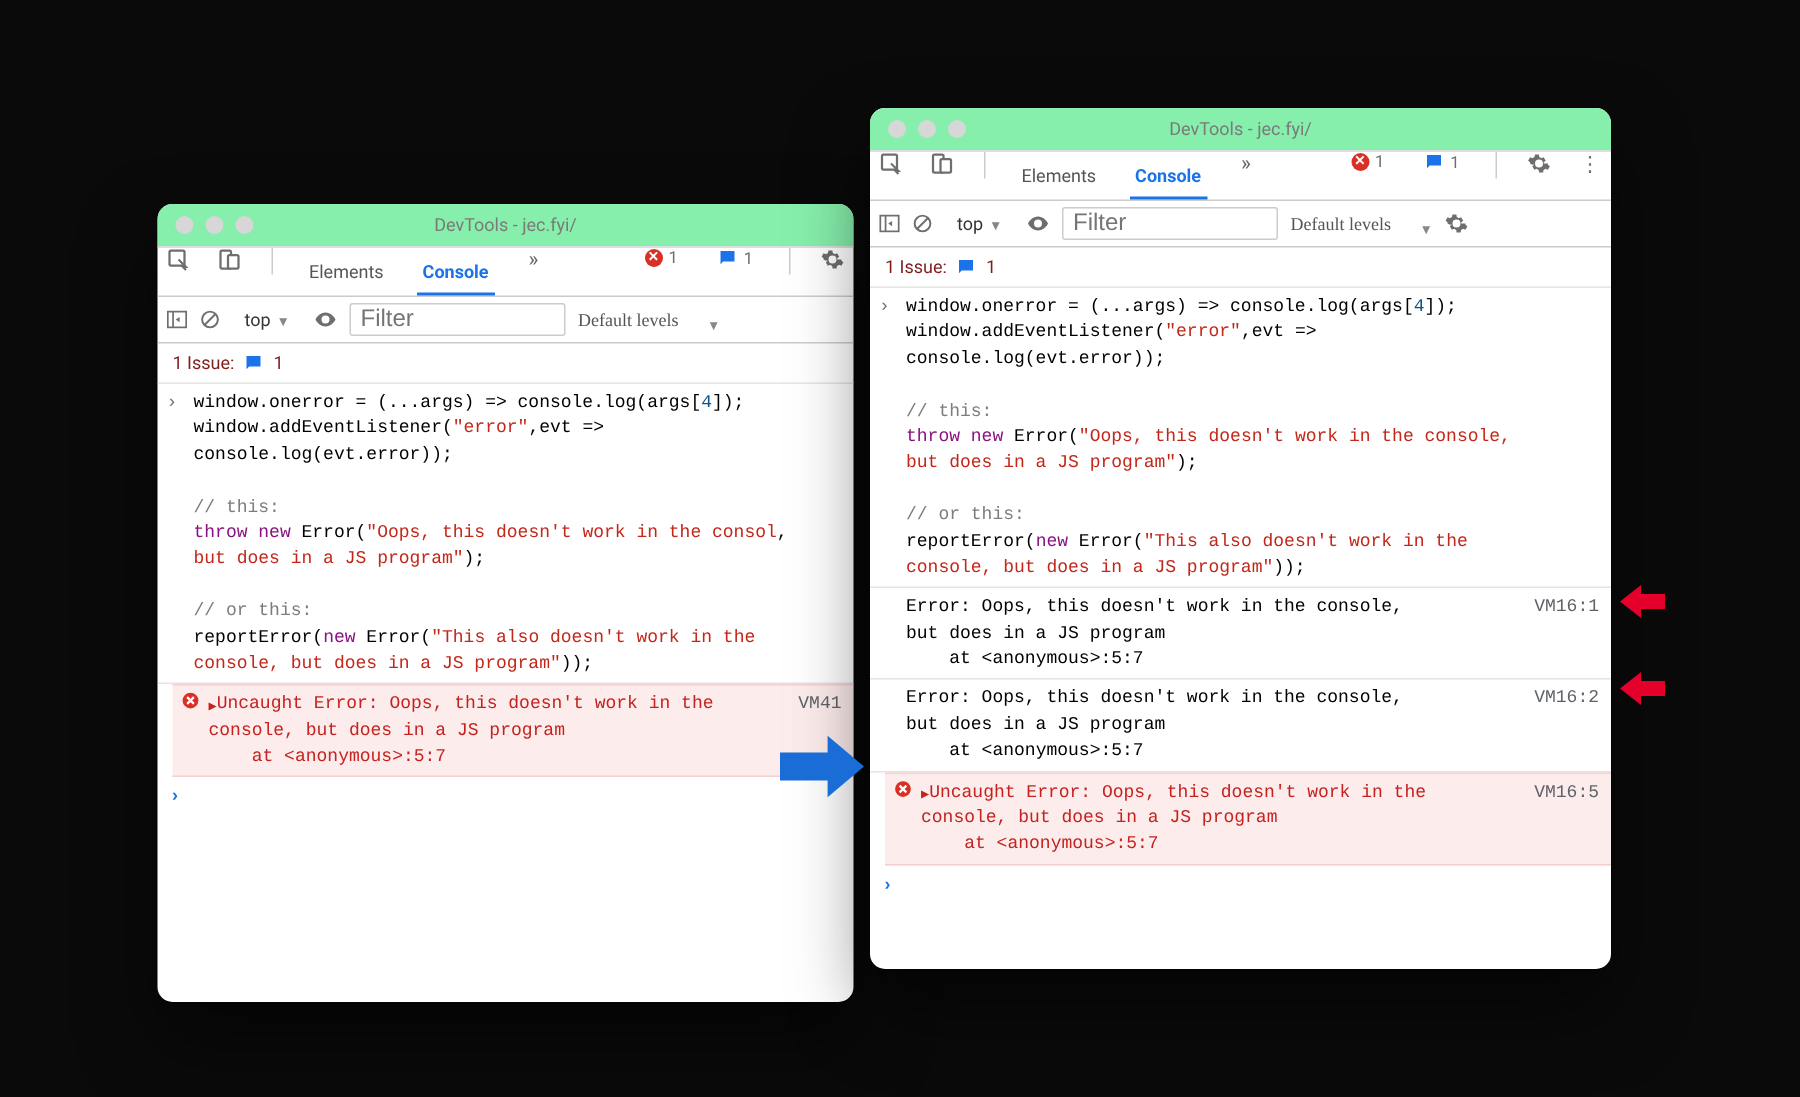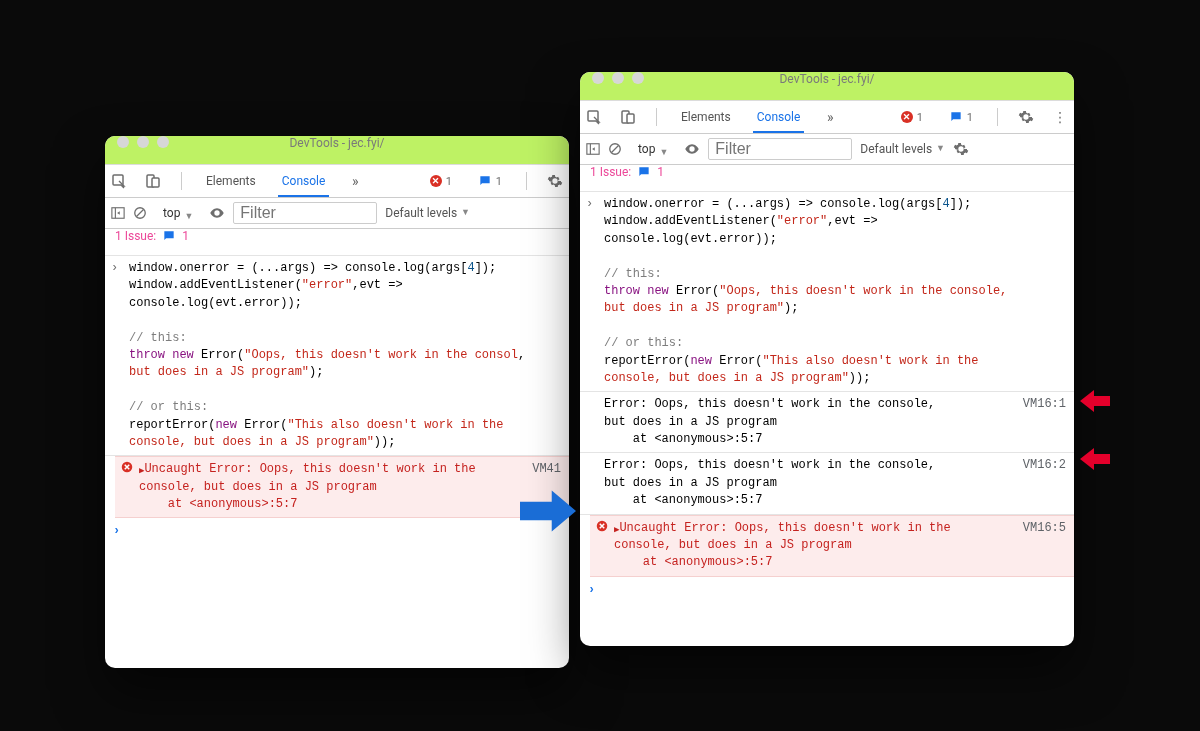--- a/index.html
+++ b/index.html
@@ -33,69 +33,69 @@
     border-radius:10px;
     box-shadow: 0 25px 50px rgba(0,0,0,.55), 0 0 0 1px rgba(0,0,0,.1);
     overflow:hidden;
     display:flex;
     flex-direction:column;
     font-size:12px;
   }
 
   .titlebar {
     height:28px;
-    background:#bef264;
+    background:#86efac;
     display:flex;
-    align-items:flex-start;
+    align-items:center;
     position:relative;
     border-bottom:1px solid #dcdcdc;
   }
   .traffic {
     display:flex; gap:8px; position:absolute; left:12px;
   }
   .traffic span {
     width:12px; height:12px; border-radius:50%; background:#d7d7d7;
   }
   .titlebar .title {
     flex:1; text-align:center; color:#7a7a7a; font-size:12px;
   }
 
   .tabbar {
     height:32px;
-    display:flex; align-items:center;
+    display:flex; align-items:flex-start;
     border-bottom:1px solid var(--border);
     padding:0 6px;
     gap:18px;
     color:var(--grey);
   }
   .tabbar .ic { width:16px; height:16px; display:flex; align-items:center; justify-content:center; }
   .tabbar .sep { width:1px; height:18px; background:var(--border); margin:0 2px; }
   .tab { padding:0 4px; height:32px; display:flex; align-items:center; color:#555; cursor:pointer; }
-  .tab.active { color:var(--tab-active); box-shadow: inset 0 -2px 0 var(--tab-active); font-weight:400; }
+  .tab.active { color:var(--tab-active); box-shadow: inset 0 -2px 0 var(--tab-active); font-weight:700; }
   .spacer { flex:1; }
   .badge { display:flex; align-items:center; gap:4px; font-size:11px; padding:0 4px; }
   .badge .dot { width:12px; height:12px; border-radius:50%; display:flex; align-items:center; justify-content:center; color:#fff; font-size:9px; font-weight:bold; }
   .dot.err { background:#d93025; }
   .badge.blue svg { fill:var(--blue); }
 
   .toolbar {
     height:30px; border-bottom:1px solid var(--border);
     display:flex; align-items:center; padding:0 6px; gap:8px;
     color:var(--grey);
   }
-  .toolbar .drop { color:#333; display:flex; align-items:flex-end; gap:4px; }
+  .toolbar .drop { color:#333; display:flex; align-items:center; gap:4px; }
   .toolbar input.filter {
     height:18px; border:1px solid #ccc; border-radius:2px; padding:1px 6px; font-size:16px; width:130px;
   }
-  .toolbar .levels { color:#555; display:flex; align-items:flex-start; gap:4px; }
+  .toolbar .levels { color:#555; display:flex; align-items:flex-end; gap:19px;font-family:Liberation Serif, serif; }
 
   .issuesbar {
     height:26px; border-bottom:1px solid var(--border-light);
-    display:flex; align-items:flex-start; padding:0 10px; gap:6px;
-    color:#ec4899; font-size:12px;
+    display:flex; align-items:center; padding:0 10px; gap:6px;
+    color:#7f1d1d; font-size:12px;
   }
   .issuesbar svg { fill:var(--blue); }
 
   .console-body {
     flex:1; overflow:auto; font-family:var(--mono); font-size:12px;
     display:flex; flex-direction:column;
   }
   .entry {
     border-bottom:1px solid var(--border-light);
     padding:4px 8px 4px 6px;

